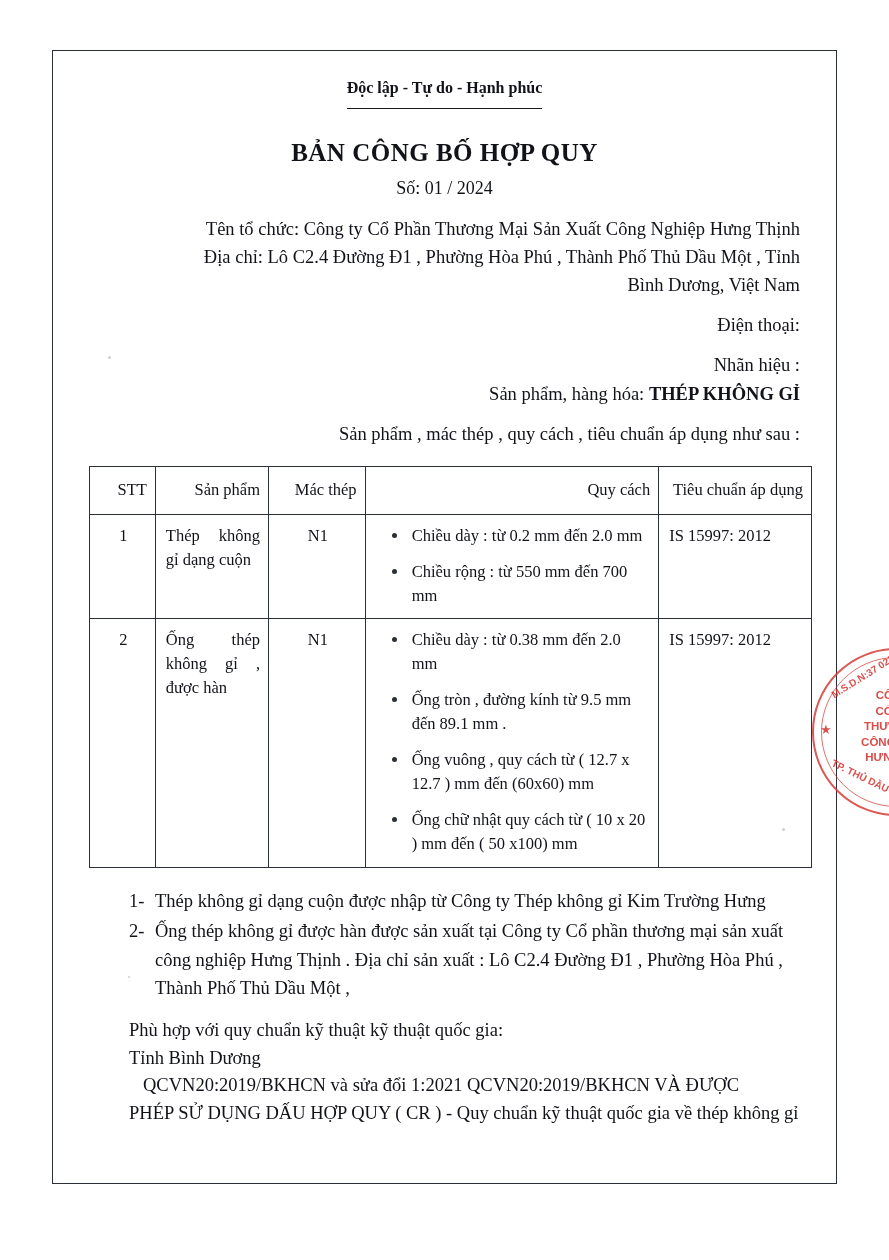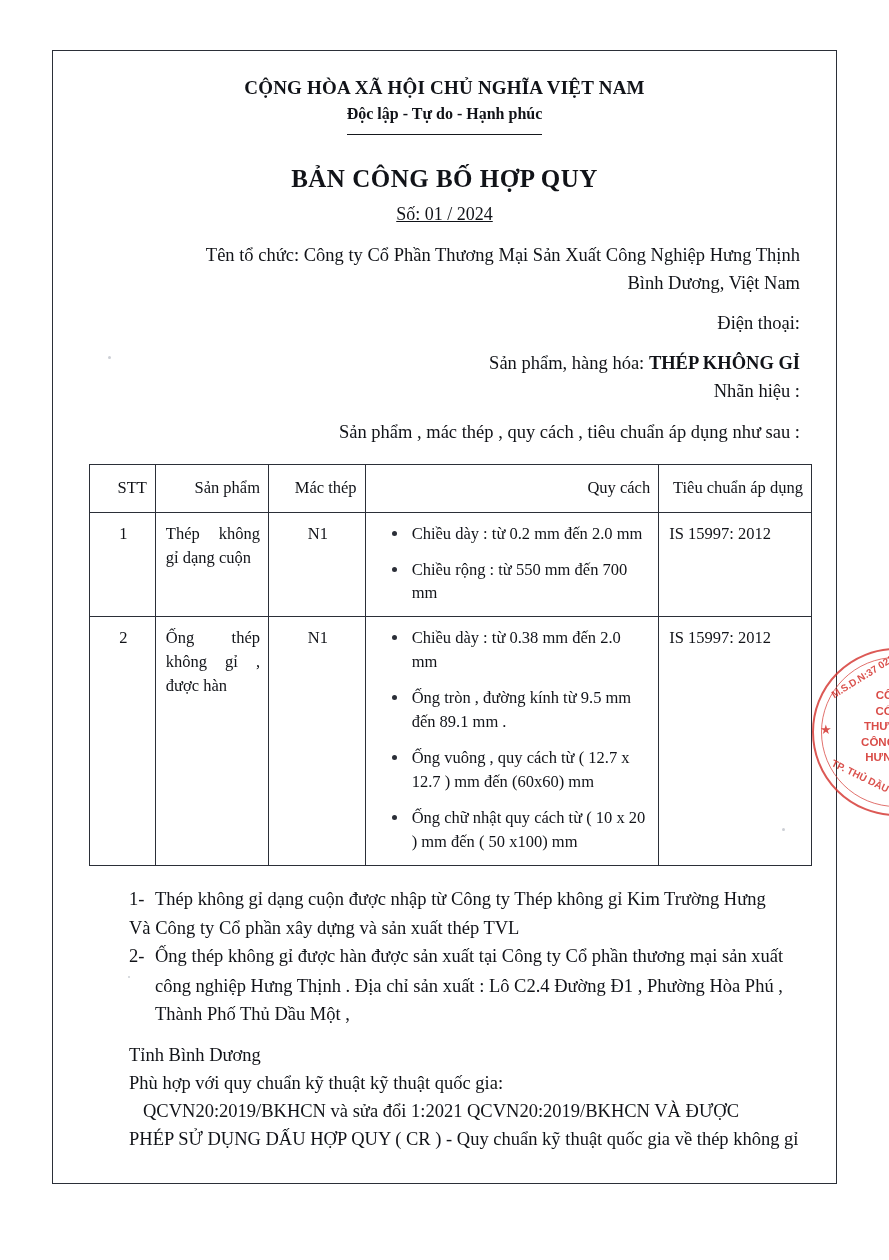--- a/index.html
+++ b/index.html
@@ -49,21 +49,20 @@
   }
   .title-main {
     font-size: 25px;
     font-weight: bold;
     margin-top: 30px;
     letter-spacing: .5px;
   }
   .doc-number {
     font-size: 18px;
     margin-top: 11px;
-    text-decoration: underline;
   }
 
   .body-text {
     font-size: 18.5px;
     line-height: 1.52;
     margin-top: 16px;
     padding-left: 48px;
     padding-right: 8px;
   }
   .body-text .ln { display: block; text-align: right; }
@@ -230,44 +229,47 @@
     border-radius: 50%;
   }
 </style>
 </head>
 <body>
 
 <div class="page">
   <div class="inner">
 
     <div class="c">
-      <div class="title-nation">CỘNG HÒA XÃ HỘI CHỦ NGHĨA VIỆT NAM</div>
       <div><span class="title-motto">Độc lập - Tự do - Hạnh phúc</span></div>
       <div class="title-main">BẢN CÔNG BỐ HỢP QUY</div>
       <div class="doc-number">Số: 01 / 2024</div>
     </div>
 
     <div class="body-text">
       <span class="ln">
         <span>Tên tổ chức:</span>
         <span>Công ty Cổ Phần Thương Mại Sản Xuất Công Nghiệp Hưng Thịnh</span>
       </span>
+      <span class="ln">
+        <span>Địa chỉ:</span>
+        <span>Lô C2.4 Đường Đ1 , Phường Hòa Phú , Thành Phố Thủ Dầu Một , Tỉnh</span>
+      </span>
       <span class="ln">Bình Dương, Việt Nam</span>
     </div>
 
     <div class="body-text gap-sm">
       <span class="ln">Điện thoại:</span>
     </div>
 
     <div class="body-text gap-sm indent-1">
+      <span class="ln">Nhãn hiệu :</span>
       <span class="ln">
         <span>Sản phẩm, hàng hóa:</span>
         <span class="strong">THÉP KHÔNG GỈ</span>
       </span>
-      <span class="ln">Nhãn hiệu :</span>
     </div>
 
     <div class="body-text gap-sm indent-2">
       <span class="ln">Sản phẩm , mác thép , quy cách , tiêu chuẩn áp dụng như sau :</span>
     </div>
 
     <table class="spec">
       <thead>
         <tr>
           <th class="col-stt">STT</th>
@@ -305,33 +307,32 @@
           <td>IS 15997: 2012</td>
         </tr>
       </tbody>
     </table>
 
     <div class="notes">
       <div class="note-item">
         <div class="note-num">1-</div>
         <div class="note-body">Thép không gỉ dạng cuộn được nhập từ Công ty Thép không gỉ Kim Trường Hưng</div>
       </div>
-      <div class="note-cont">Và Công ty Cổ phần xây dựng và sản xuất thép TVL</div>
 
       <div class="note-item">
         <div class="note-num">2-</div>
         <div class="note-body">Ống thép không gỉ được hàn được sản xuất tại Công ty Cổ phần thương mại sản xuất</div>
       </div>
       <div class="note-indent">công nghiệp Hưng Thịnh . Địa chỉ sản xuất : Lô C2.4 Đường Đ1 , Phường Hòa Phú ,</div>
       <div class="note-indent">Thành Phố Thủ Dầu Một ,</div>
     </div>
 
     <div class="closing">
+      <div>Phù hợp với quy chuẩn kỹ thuật kỹ thuật quốc gia:</div>
       <div>Tỉnh Bình Dương</div>
-      <div>Phù hợp với quy chuẩn kỹ thuật kỹ thuật quốc gia:</div>
       <div class="wide">QCVN20:2019/BKHCN và sửa đổi 1:2021  QCVN20:2019/BKHCN VÀ ĐƯỢC</div>
       <div class="full">PHÉP SỬ DỤNG DẤU HỢP QUY ( CR ) -  Quy chuẩn kỹ thuật quốc gia về thép không gỉ</div>
     </div>
 
   </div>
 </div>
 
 <div class="stamp">
   <div class="ring"></div>
   <div class="ring2"></div>

